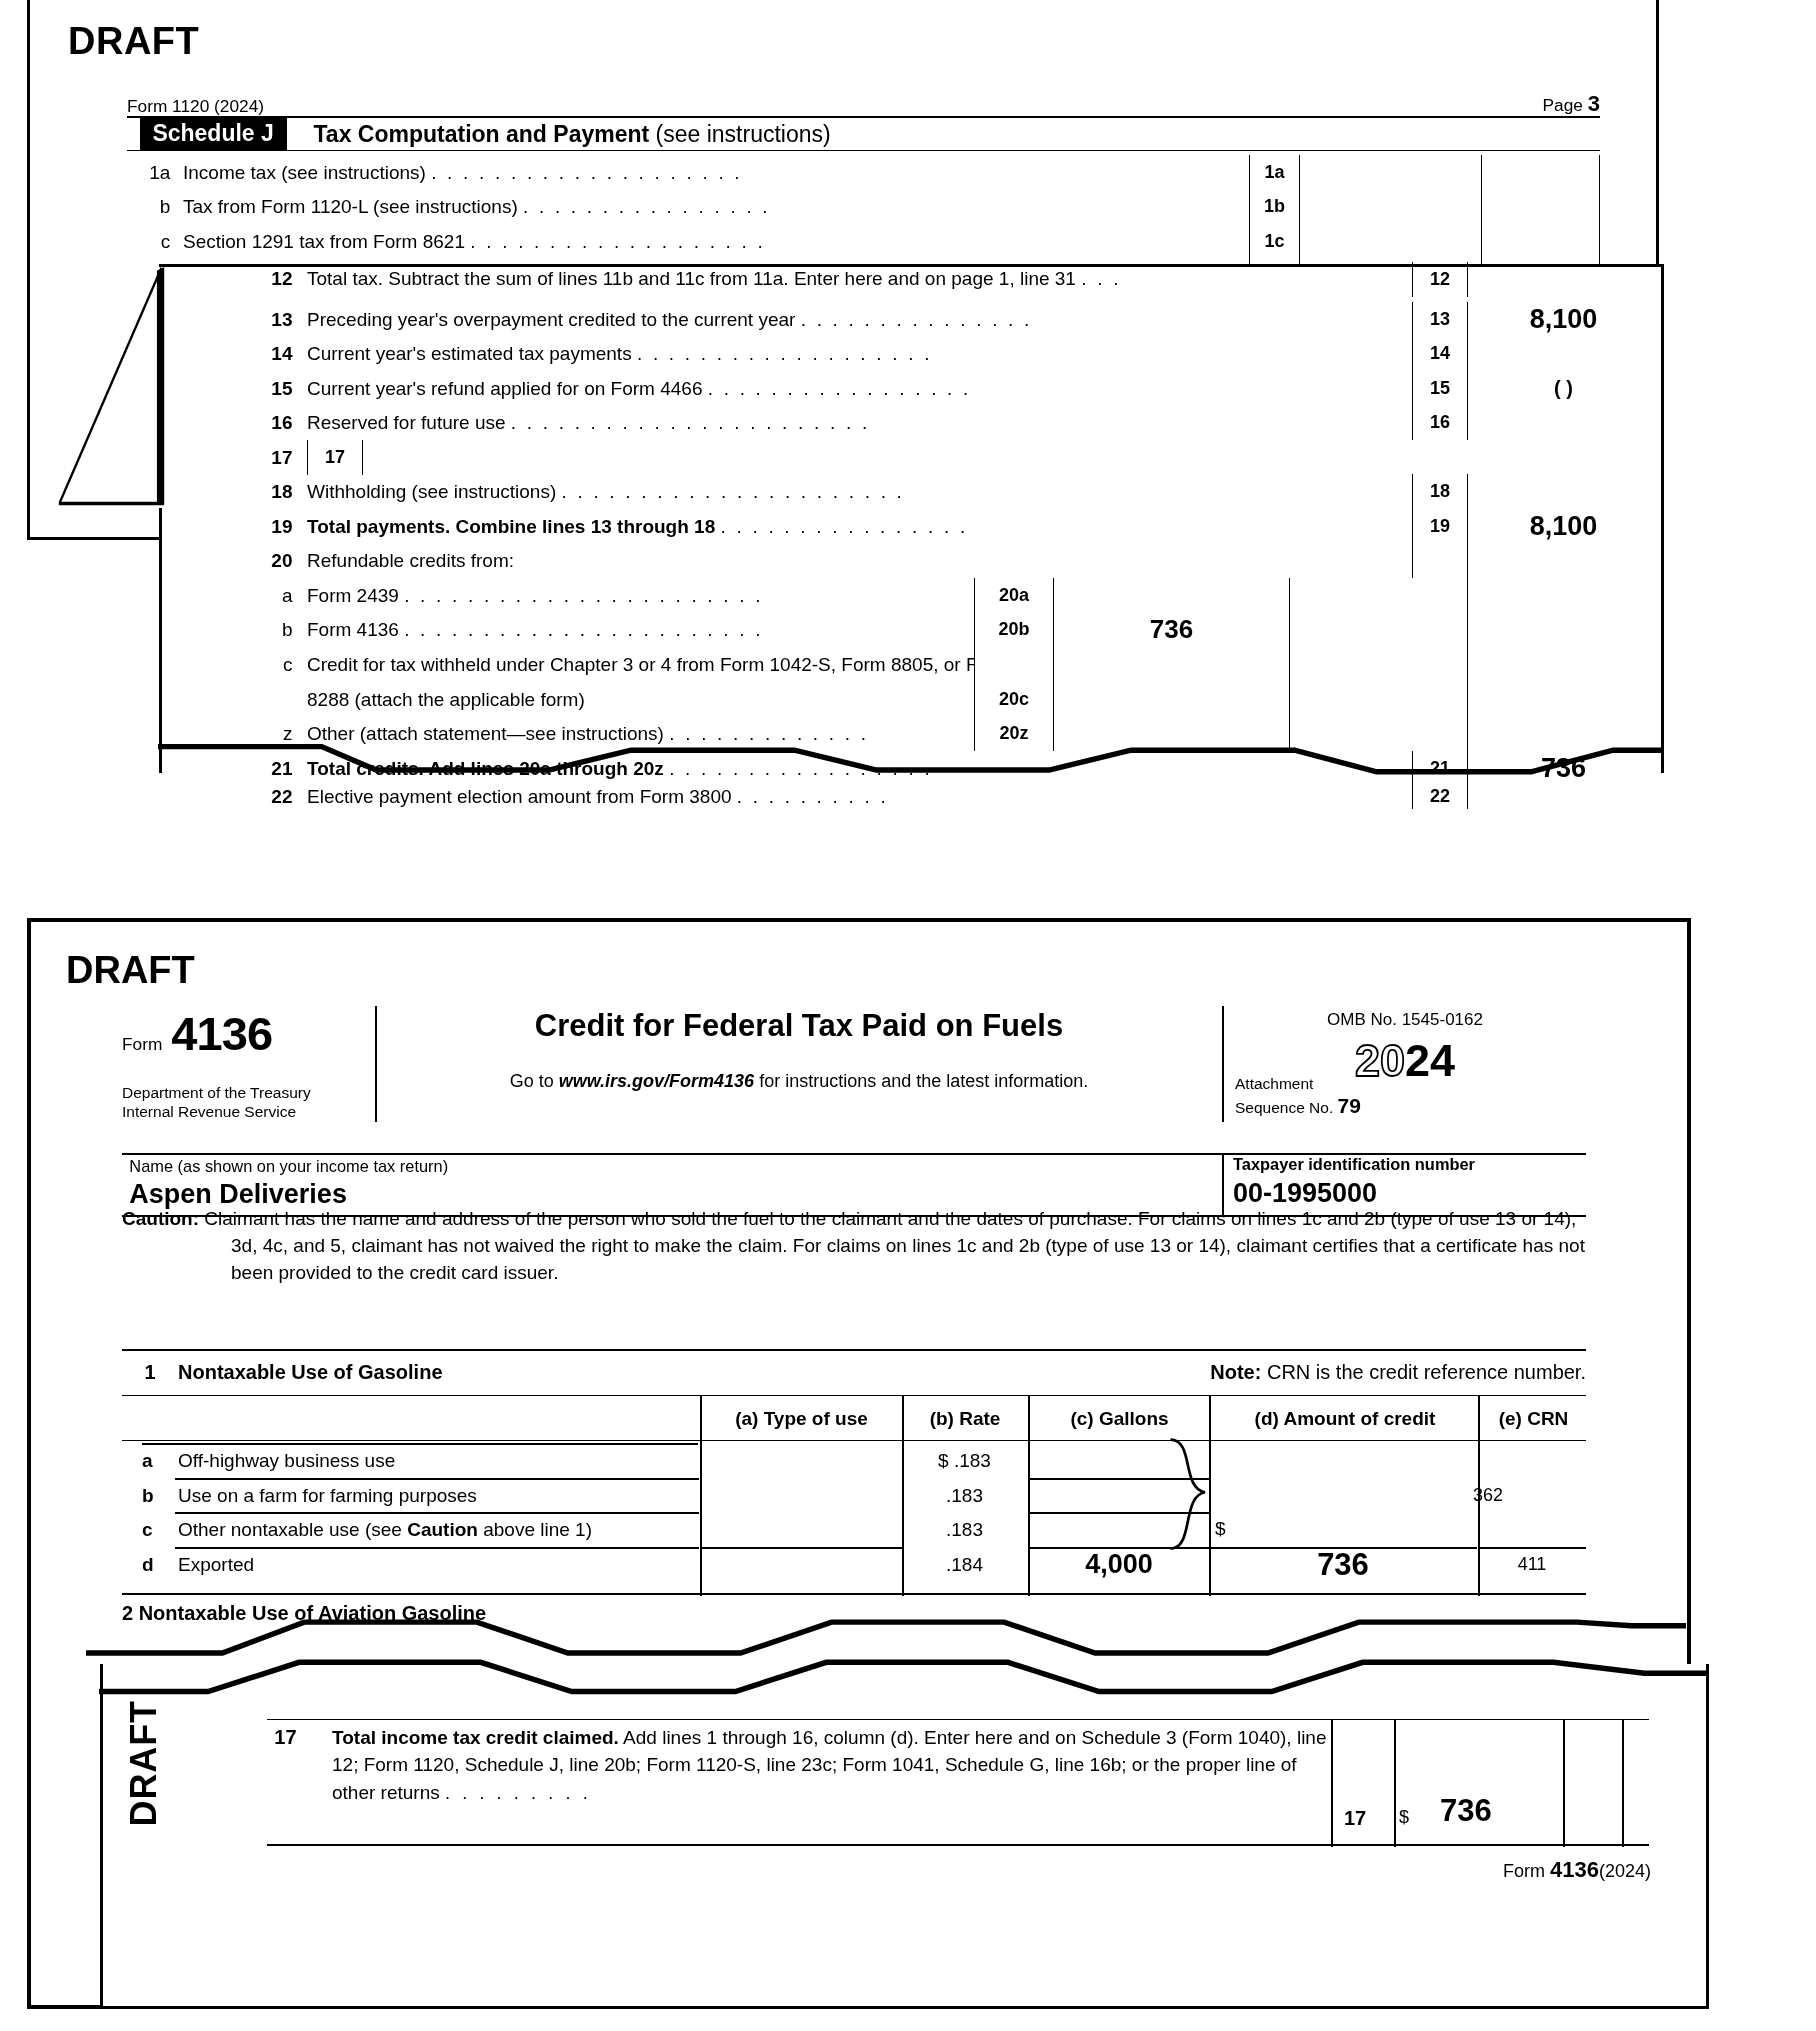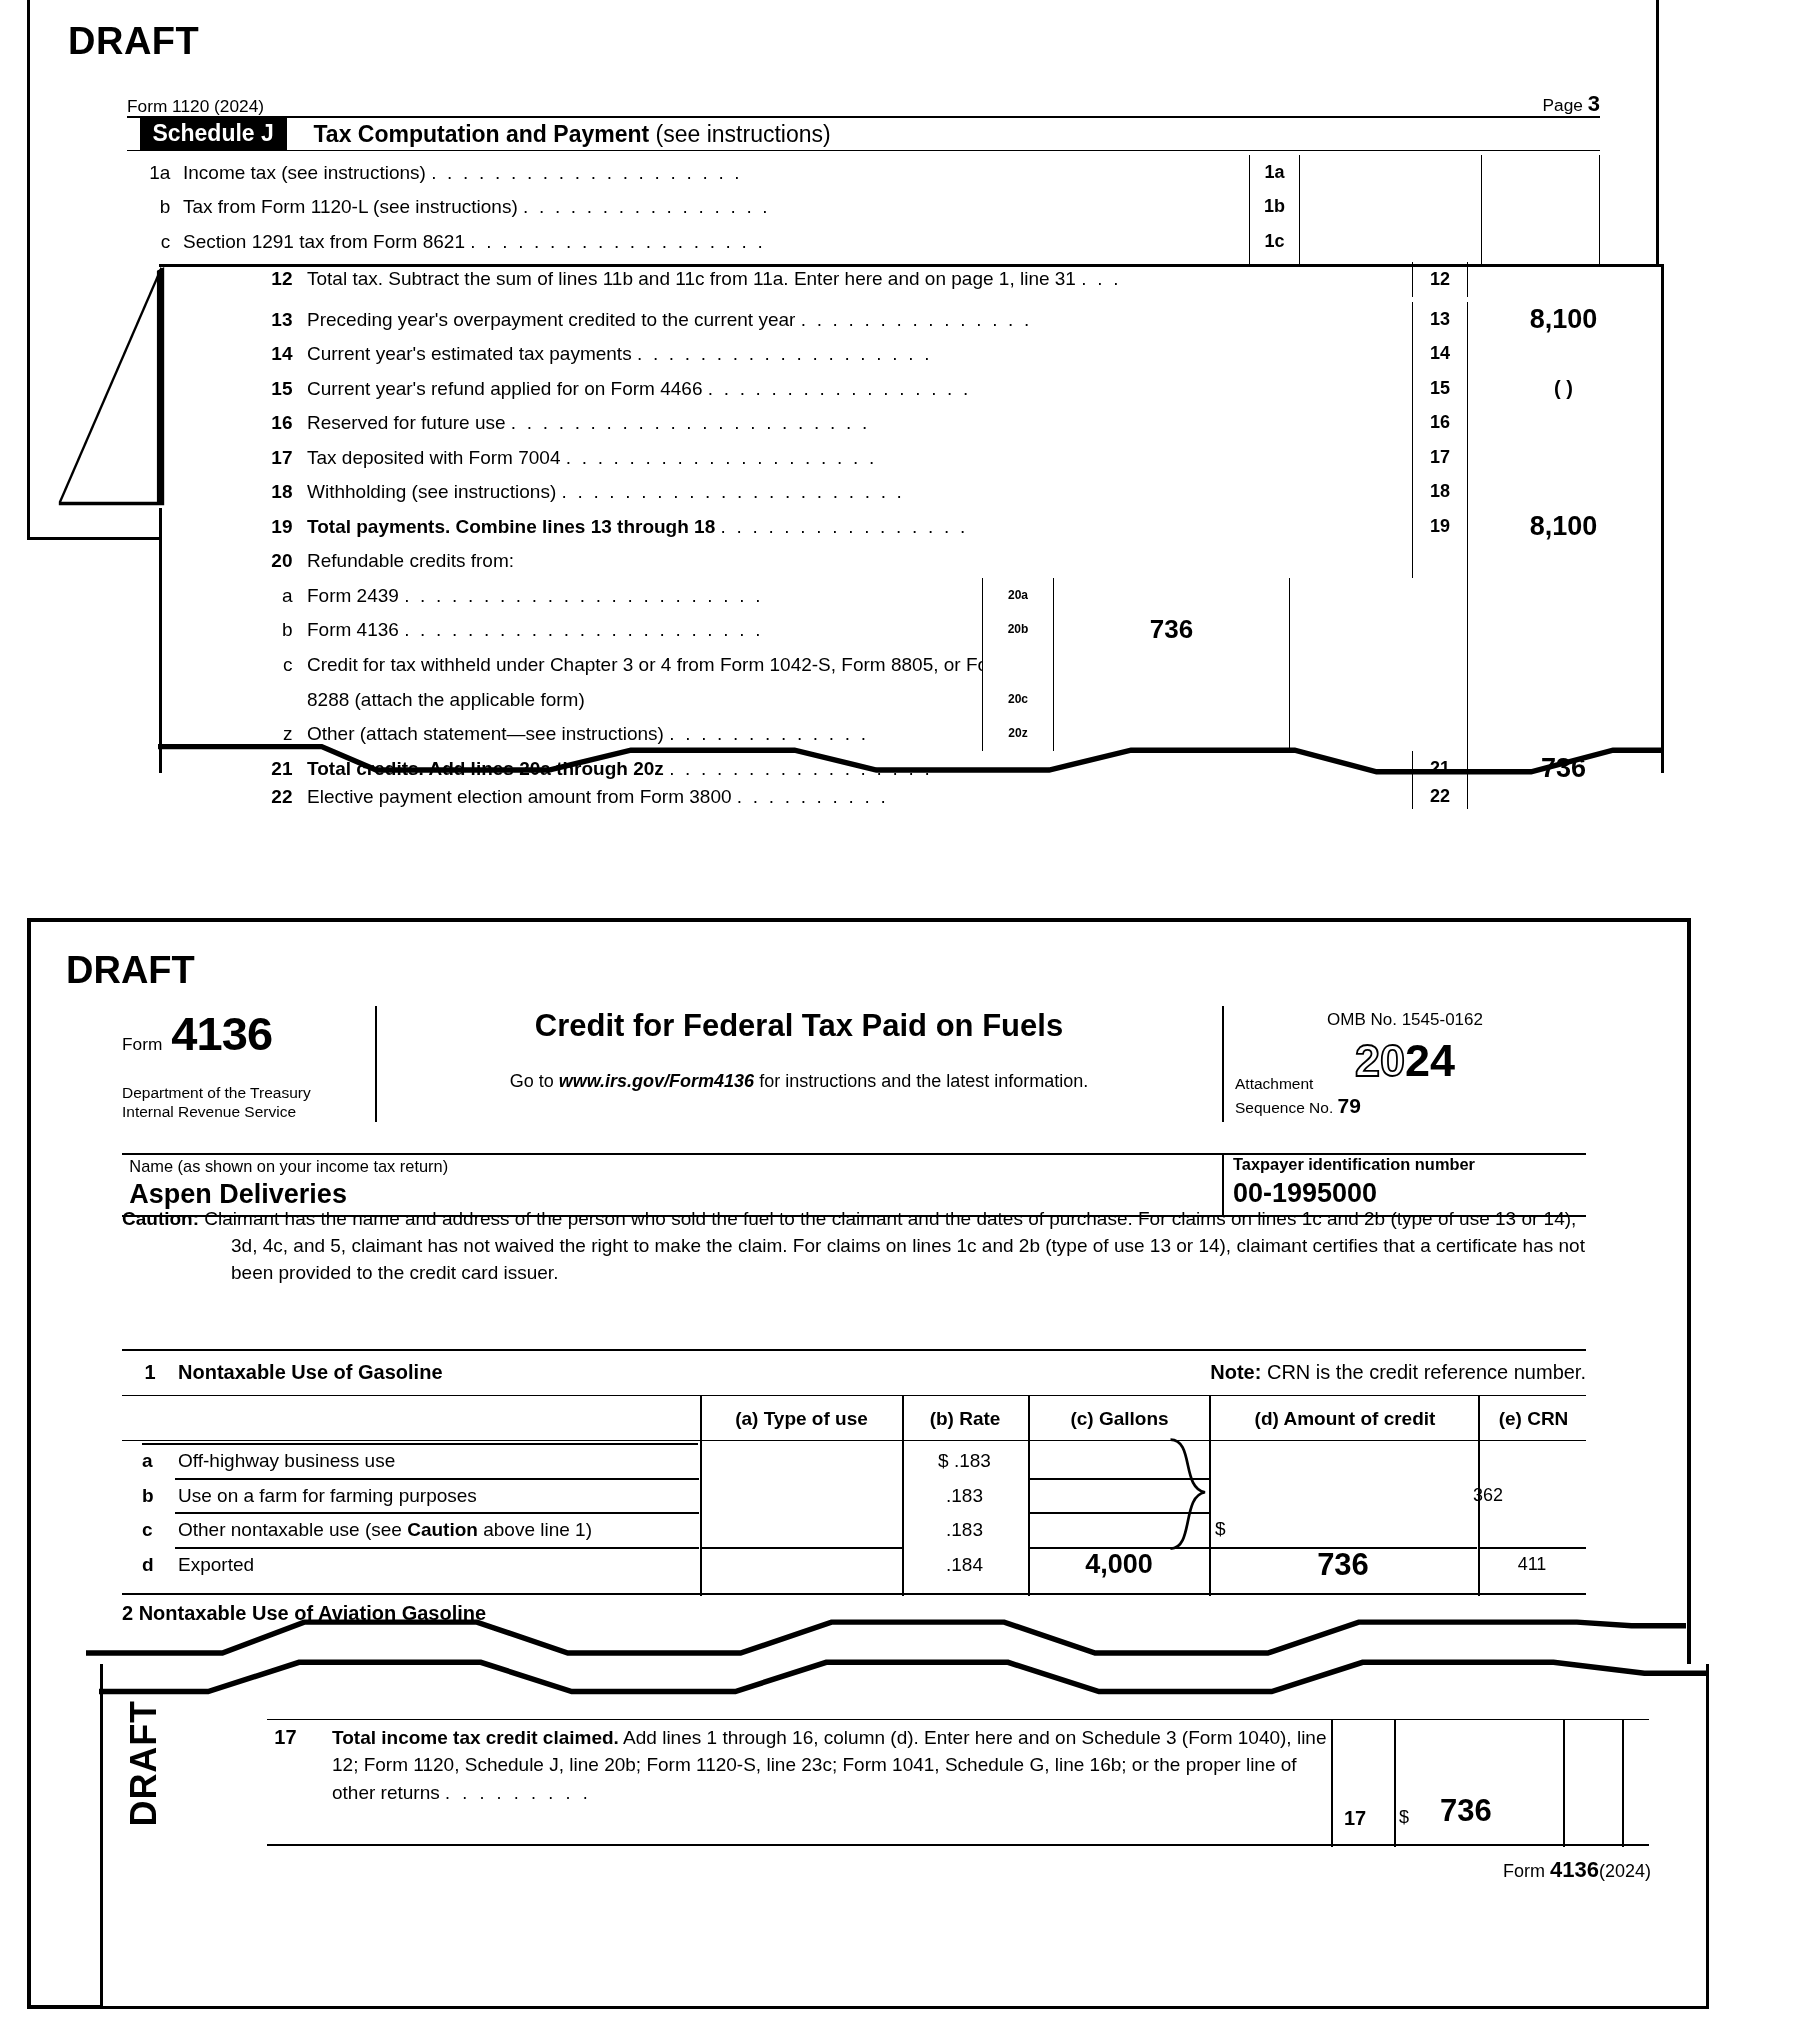--- a/index.html
+++ b/index.html
@@ -78,21 +78,21 @@
   }
   .orow {
     position: absolute; left: 0; width: 1497px; height: 35px;
     font-size: 19px; display: flex; align-items: center;
   }
   .orow .num { width: 145px; text-align: right; padding-right: 14.5px; font-weight: bold; }
   .orow .num.light { font-weight: normal; }
   .orow .txt { flex: 1; white-space: nowrap; overflow: hidden; padding-right: 7.3px; }
   .orow .dots { letter-spacing: 2.7px; }
   .orow .sub-lbl {
-    width: 72px; text-align: center; font-weight: bold; font-size: 12px;
+    width: 80px; text-align: center; font-weight: bold; font-size: 18px;
     border-left: 1.8px solid #000; border-right: 1.8px solid #000;
     height: 35px; line-height: 35px;
   }
   .orow .sub-val {
     width: 236px; border-right: 1.8px solid #000; height: 35px;
     text-align: center; font-size: 26px; font-weight: bold; line-height: 35px;
   }
   .orow .gap { width: 178px; height: 35px; border-right: 1.8px solid #000; }
   .orow .main-lbl {
     width: 56px; text-align: center; font-weight: bold; font-size: 18px;
@@ -326,21 +326,20 @@
 
     <div class="orow" style="top:138px;">
       <div class="num">16</div>
       <div class="txt"><span>Reserved for future use</span> <span class="dots">. . . . . . . . . . . . . . . . . . . . . . .</span></div>
       <div class="main-lbl">16</div>
       <div class="main-val"></div>
     </div>
 
     <div class="orow" style="top:173px;">
       <div class="num">17</div>
-      <div class="txt"><span>Tax deposited with Form 7004</span> <span class="dots">. . . . . . . . . . . . . . . . . . . .</span></div>
       <div class="main-lbl">17</div>
       <div class="main-val"></div>
     </div>
 
     <div class="orow" style="top:207px;">
       <div class="num">18</div>
       <div class="txt"><span>Withholding (see instructions)</span> <span class="dots">. . . . . . . . . . . . . . . . . . . . . .</span></div>
       <div class="main-lbl">18</div>
       <div class="main-val"></div>
     </div>

